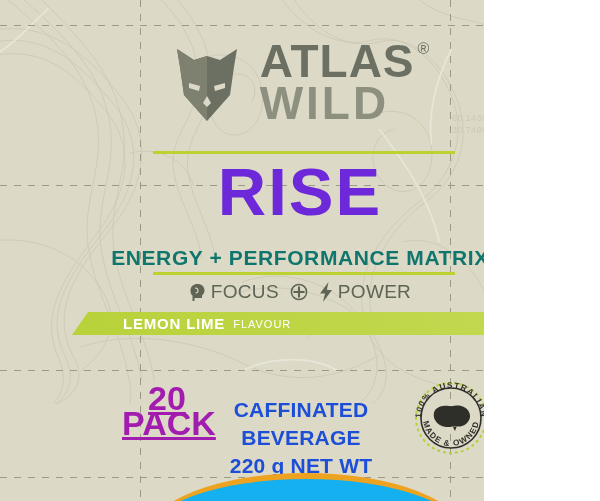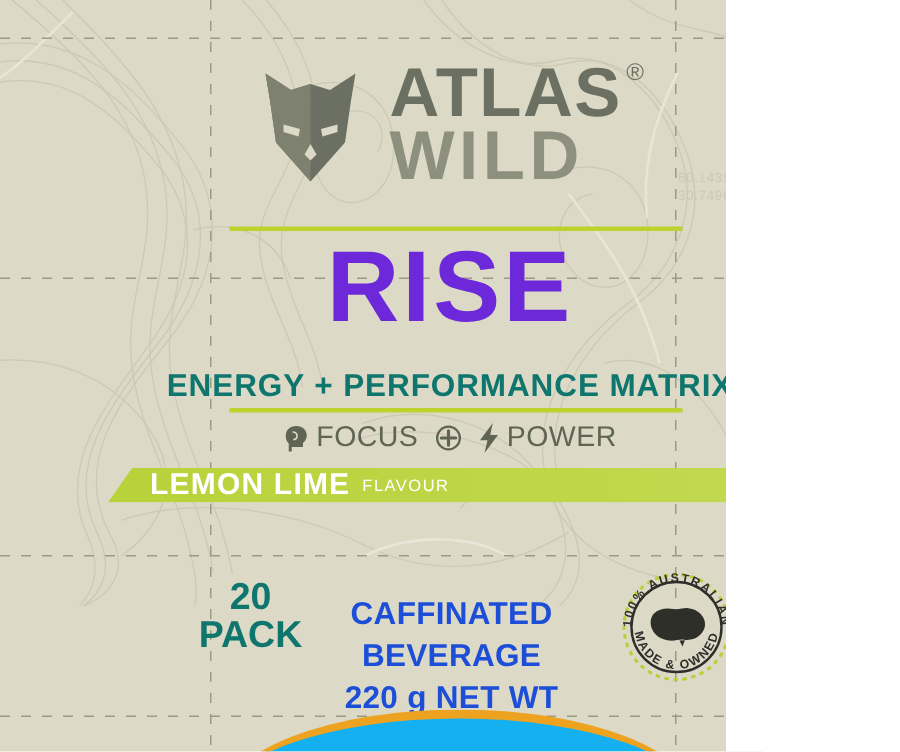--- a/index.html
+++ b/index.html
@@ -182,42 +182,44 @@
     background: linear-gradient(to right, #b8d23a 0%, #c2d84f 100%);
     clip-path: polygon(16px 0, 100% 0, 100% 100%, 0 100%);
     display: flex;
     align-items: center;
     gap: 8px;
     padding-left: 28px;
     box-sizing: border-box;
   }
   .flavour-name {
     color: #ffffff;
-    font-size: 20px;
+    font-size: 15px;
     font-weight: 700;
     letter-spacing: .8px;
+    margin-left: 23px;
   }
   .flavour-word {
     color: #ffffff;
     font-size: 11px;
     font-weight: 400;
     letter-spacing: 1px;
   }
 
   
   .pack-count {
     position: absolute;
     top: 386px;
     left: 122px;
     width: 90px;
     text-align: center;
-    color: #0f766e;
-    font-size: 25px;
+    color: #a21caf;
+    font-size: 34px;
     font-weight: 700;
     line-height: 25px;
+    text-decoration: underline;
   }
   .product-desc {
     position: absolute;
     top: 396px;
     left: 206px;
     width: 190px;
     text-align: center;
     color: #1d4ed8;
     font-size: 21px;
     font-weight: 700;

